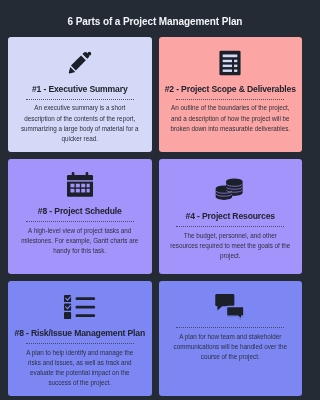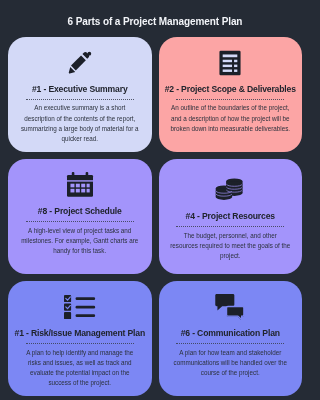--- a/index.html
+++ b/index.html
@@ -35,21 +35,21 @@
     white-space: nowrap;
   }
   .grid {
     flex: 1;
     display: grid;
     grid-template-columns: 1fr 1fr;
     grid-template-rows: 1fr 1fr 1fr;
     gap: 7px;
   }
   .card {
-    border-radius: 18px;
+    border-radius: 3px;
     box-sizing: border-box;
     padding: 7px 9px 8px 9px;
     display: flex;
     flex-direction: column;
     align-items: center;
     overflow: hidden;
   }
   .card-icon {
     height: 33px;
     display: flex;
@@ -192,32 +192,31 @@
           <rect x="0" y="0" width="8" height="8" rx="1"></rect>
           <path d="M2 3.8l2 2 3.2-3.6" stroke="#7c87f4" stroke-width="1.3" fill="none" stroke-linecap="round"></path>
           <rect x="13" y="2.4" width="22" height="3.2" rx="1.4"></rect>
           <rect x="0" y="9.6" width="8" height="8" rx="1"></rect>
           <path d="M2 13.4l2 2 3.2-3.6" stroke="#7c87f4" stroke-width="1.3" fill="none" stroke-linecap="round"></path>
           <rect x="13" y="12" width="22" height="3.2" rx="1.4"></rect>
           <rect x="0" y="19.2" width="8" height="8" rx="1"></rect>
           <rect x="13" y="21.6" width="22" height="3.2" rx="1.4"></rect>
         </svg>
       </div>
-      <div class="card-title">#1 - Risk/Issue Management Plan</div>
+      <div class="card-title">#8 - Risk/Issue Management Plan</div>
       <div class="divider"></div>
       <p class="card-body">A plan to help identify and manage the risks and issues, as well as track and evaluate the potential impact on the success of the project.</p>
     </div>
 
     <div class="card" style="background: rgb(124, 135, 244);">
       <div class="card-icon">
         <svg width="30" height="26" viewBox="0 0 34 30" fill="#1c2029">
           <path d="M0 1.5C0 .7.7 0 1.5 0h19c.8 0 1.5.7 1.5 1.5v11c0 .8-.7 1.5-1.5 1.5H8l-5.5 5V14H1.5C.7 14 0 13.3 0 12.5v-11z"></path>
           <path d="M14.5 16.5h17c.8 0 1.5.7 1.5 1.5v8.5c0 .8-.7 1.5-1.5 1.5h-1v4.5l-5-4.5h-11c-.8 0-1.5-.7-1.5-1.5V18c0-.8.7-1.5 1.5-1.5z" transform="translate(0,-2)"></path>
           <path d="M14.5 14.5h17c.8 0 1.5.7 1.5 1.5v8c0 .8-.7 1.5-1.5 1.5h-1v4l-4.5-4h-11.5c-.8 0-1.5-.7-1.5-1.5V16c0-.8.7-1.5 1.5-1.5z" fill="#1c2029" stroke="#7c87f4" stroke-width="1.6"></path>
         </svg>
       </div>
-      <div class="card-title">#6 - Communication Plan</div>
       <div class="divider"></div>
       <p class="card-body">A plan for how team and stakeholder communications will be handled over the course of the project.</p>
     </div>
 
   </div>
 </div>
 
 </body></html>

